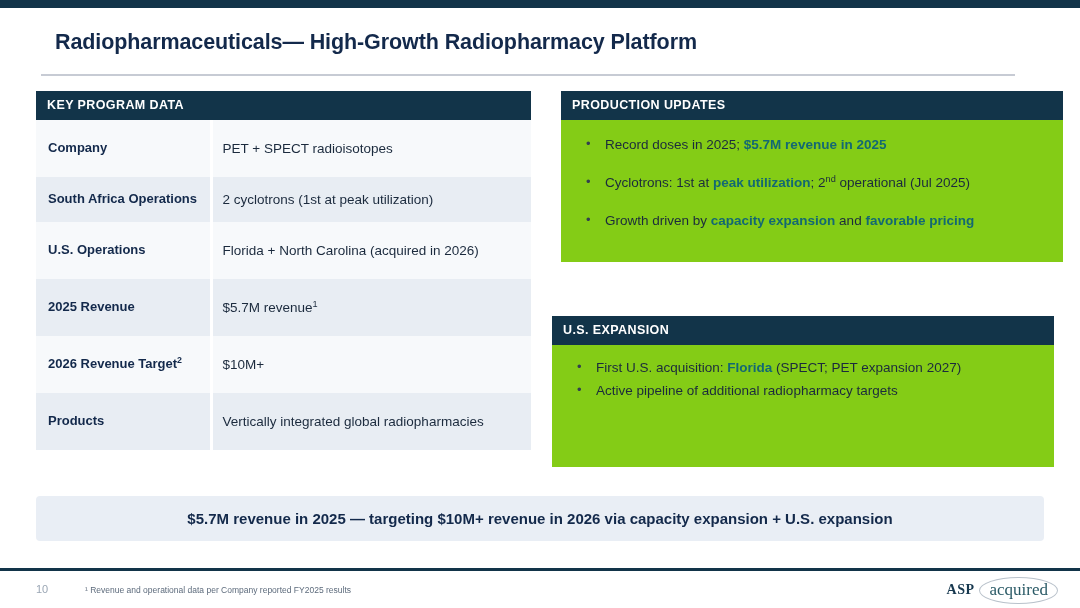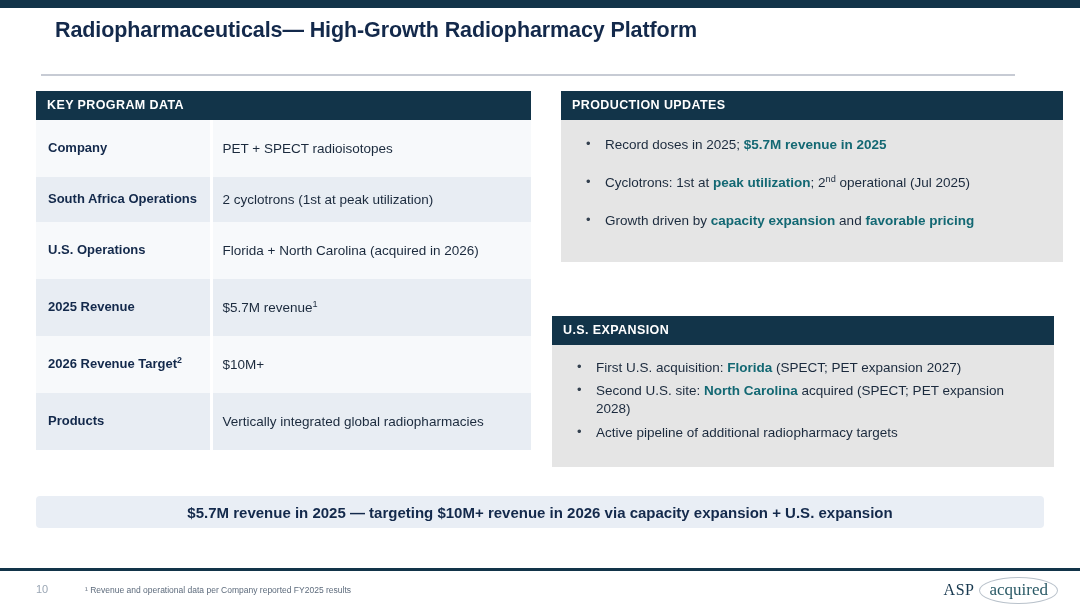--- a/index.html
+++ b/index.html
@@ -22,21 +22,21 @@
   .topbar {
     position: absolute;
     left: 0; top: 0;
     width: 1080px;
     height: 8px;
     background: #123449;
   }
   .title {
     position: absolute;
     left: 55px;
-    top: 18px;
+    top: 30px;
     font-size: 21.5px;
     font-weight: bold;
     color: #13294b;
     letter-spacing: -0.1px;
     white-space: nowrap;
   }
   .title-rule {
     position: absolute;
     left: 41px;
     top: 74px;
@@ -103,21 +103,21 @@
     margin-left: 20px;
   }
   .panel-right-2 {
     position: absolute;
     left: 541px;
     top: 316px;
     width: 502px;
     padding-left: 11px;
   }
   .panel-body {
-    background: #e5e5e5;
+    background: #84cc16;
     padding: 14px 16px 14px 16px;
   }
   .panel-body.b1 { height: 142px; box-sizing: border-box; padding-top: 16px; }
   .panel-body.b2 { height: 122px; box-sizing: border-box; padding-top: 14px; }
   ul.bullets {
     list-style: none;
     margin: 0;
     padding: 0;
   }
   ul.bullets li {
@@ -138,21 +138,21 @@
   ul.bullets.spaced li { margin-bottom: 20px; }
   ul.bullets.tight li { margin-bottom: 5px; }
   .hl { color: #136873; font-weight: bold; }
 
   
   .banner {
     position: absolute;
     left: 36px;
     top: 496px;
     width: 1008px;
-    height: 32px;
+    height: 45px;
     background: #e9eef5;
     border-radius: 4px;
     display: flex;
     align-items: center;
     justify-content: center;
   }
   .banner-text {
     font-size: 15px;
     font-weight: bold;
     color: #13294b;
@@ -184,23 +184,24 @@
   .logo {
     position: absolute;
     right: 22px;
     top: 578px;
     height: 24px;
     display: flex;
     align-items: center;
   }
   .logo-asp {
     font-family: "Liberation Serif", serif;
-    font-size: 16px;
+    font-size: 14px;
     color: #17384f;
     letter-spacing: 0.5px;
+    font-weight: bold;
   }
   .logo-ellipse {
     position: relative;
     margin-left: 5px;
     display: inline-flex;
     align-items: center;
     justify-content: center;
     padding: 2px 9px 3px 9px;
     border: 1px solid #b9c2cb;
     border-radius: 50%;
@@ -271,23 +272,20 @@
   </div>
 
   <div class="panel-right-2">
     <div class="panel-header">U.S. EXPANSION</div>
     <div class="panel-body b2">
       <ul class="bullets tight">
         <li>
           <span>First U.S. acquisition: </span><span class="hl">Florida</span><span> (SPECT; PET expansion 2027)</span>
         </li>
         <li>
-          <span>Second U.S. site: </span><span class="hl">North Carolina</span><span> acquired (SPECT; PET expansion 2028)</span>
-        </li>
-        <li>
           <span>Active pipeline of additional radiopharmacy targets</span>
         </li>
       </ul>
     </div>
   </div>
 
   <div class="banner">
     <span class="banner-text">$5.7M revenue in 2025 — targeting $10M+ revenue in 2026 via capacity expansion + U.S. expansion</span>
   </div>
 

